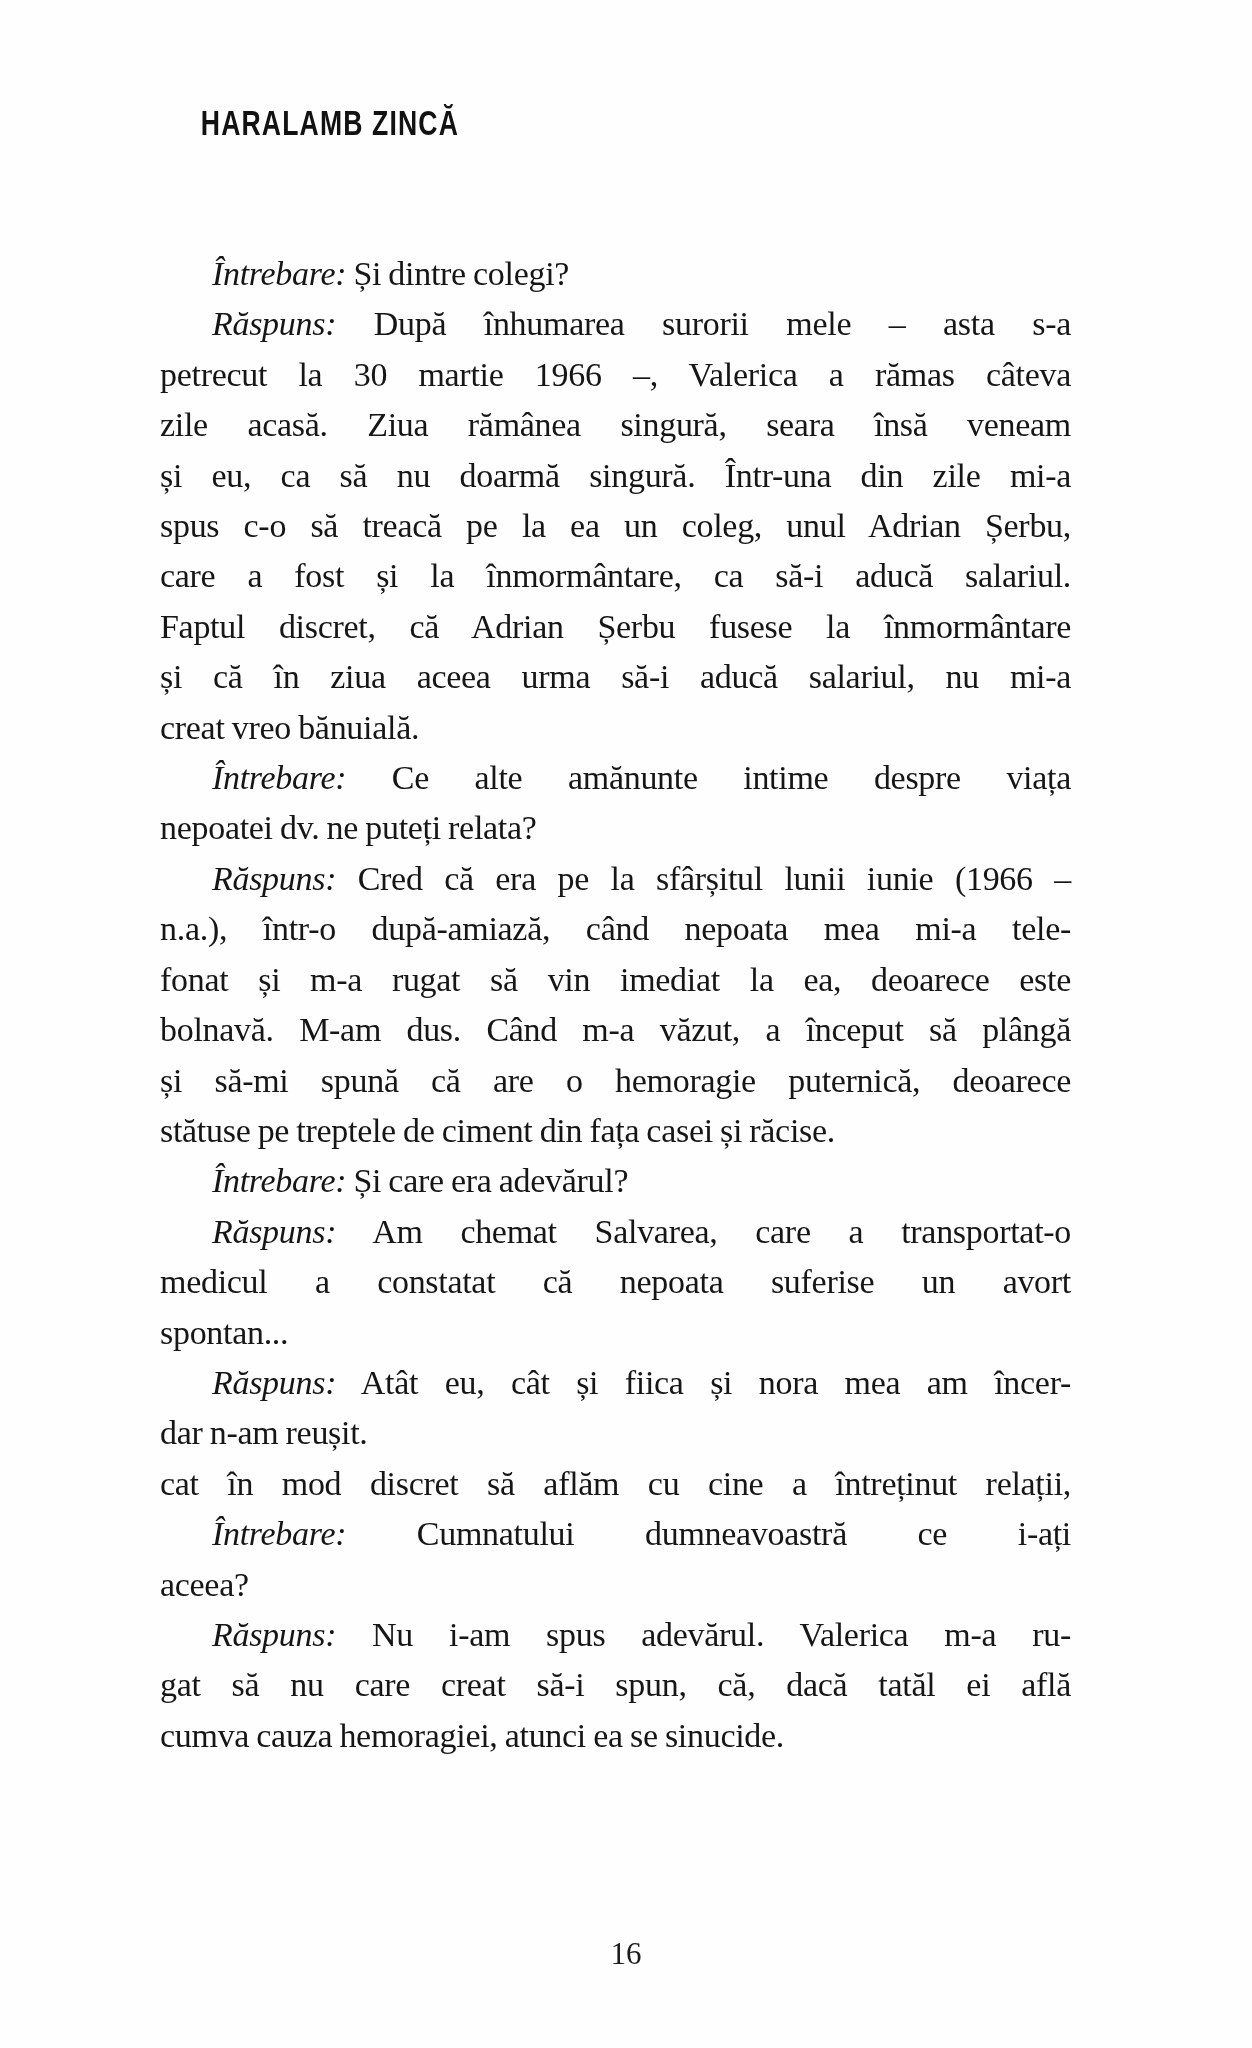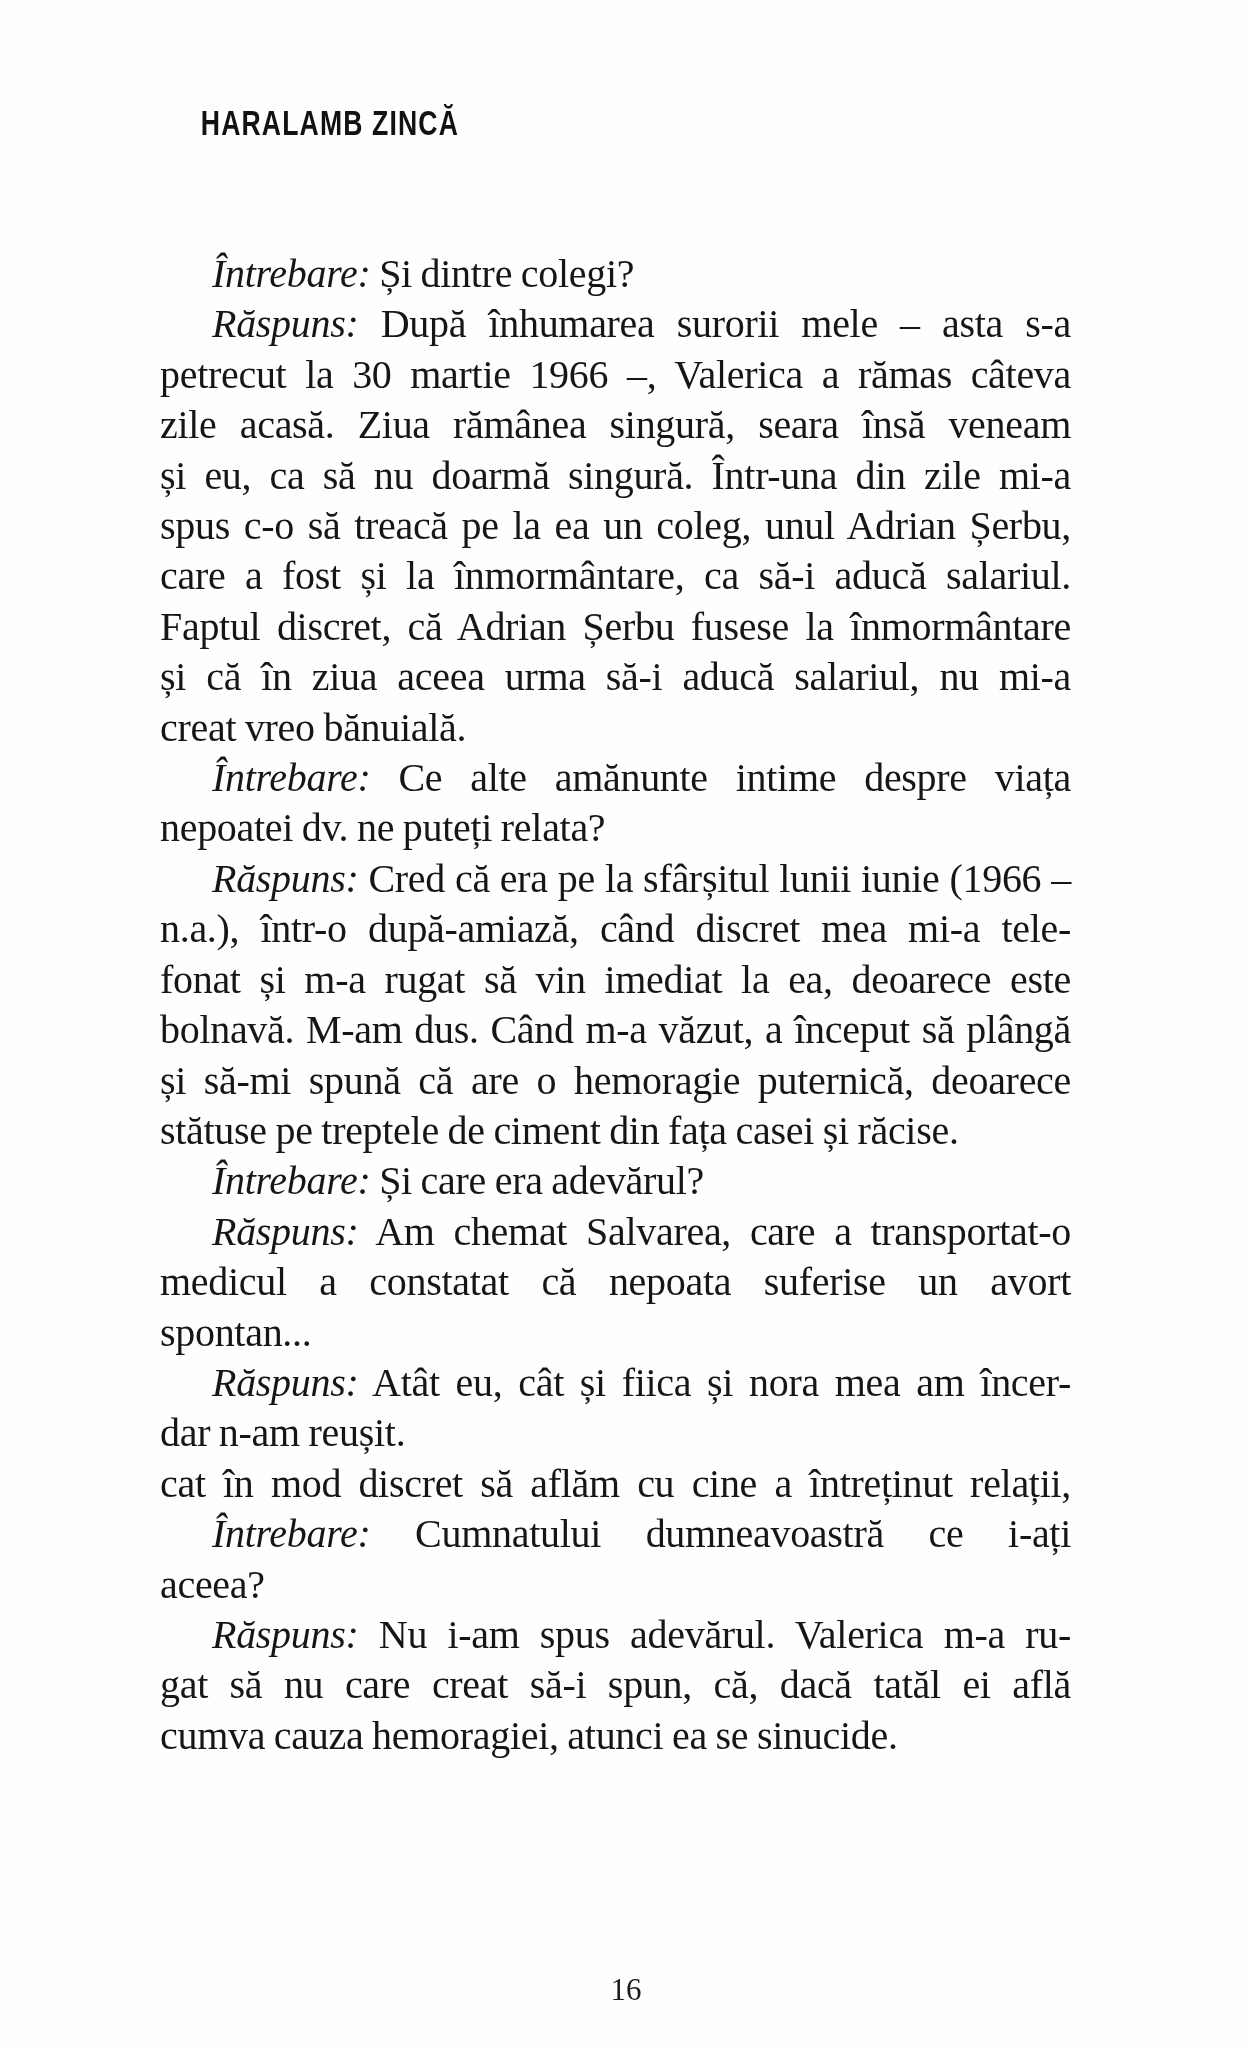--- a/index.html
+++ b/index.html
@@ -30,21 +30,21 @@
     transform: scaleX(0.76);
     transform-origin: center;
     white-space: nowrap;
     color: #121212;
   }
   .text-block {
     position: absolute;
     top: 249px;
     left: 160px;
     width: 911px;
-    font-size: 40px;
+    font-size: 34px;
     line-height: 50.4px;
     letter-spacing: -0.3px;
     word-spacing: -1px;
   }
   .line {
     text-align: justify;
     text-align-last: justify;
     min-height: 50.4px;
   }
   .line.last {
@@ -58,21 +58,20 @@
     font-style: italic;
   }
   .page-number {
     position: absolute;
     top: 1936px;
     left: 0;
     width: 1252px;
     text-align: center;
     font-size: 31px;
     color: #1b1b1b;
-    margin-top: 36px;
   }
 </style>
 </head>
 <body>
 
 <div class="running-header">
   <span>HARALAMB ZINCĂ</span>
 </div>
 
 <div class="text-block">
@@ -82,21 +81,21 @@
     <div class="line">zile acasă. Ziua rămânea singură, seara însă veneam</div>
     <div class="line">și eu, ca să nu doarmă singură. Într-una din zile mi-a</div>
     <div class="line">spus c-o să treacă pe la ea un coleg, unul Adrian Șerbu,</div>
     <div class="line">care a fost și la înmormântare, ca să-i aducă salariul.</div>
     <div class="line">Faptul discret, că Adrian Șerbu fusese la înmormântare</div>
     <div class="line">și că în ziua aceea urma să-i aducă salariul, nu mi-a</div>
     <div class="line last">creat vreo bănuială.</div>
     <div class="line"><span class="indent"></span><span class="lead">Întrebare:</span> Ce alte amănunte intime despre viața</div>
     <div class="line last">nepoatei dv. ne puteți relata?</div>
     <div class="line"><span class="indent"></span><span class="lead">Răspuns:</span> Cred că era pe la sfârșitul lunii iunie (1966 –</div>
-    <div class="line">n.a.), într-o după-amiază, când discret mea mi-a tele-</div>
+    <div class="line">n.a.), într-o după-amiază, când nepoata mea mi-a tele-</div>
     <div class="line">fonat și m-a rugat să vin imediat la ea, deoarece este</div>
     <div class="line">bolnavă. M-am dus. Când m-a văzut, a început să plângă</div>
     <div class="line">și să-mi spună că are o hemoragie puternică, deoarece</div>
     <div class="line last">stătuse pe treptele de ciment din fața casei și răcise.</div>
     <div class="line last"><span class="indent"></span><span class="lead">Întrebare:</span> Și care era adevărul?</div>
     <div class="line"><span class="indent"></span><span class="lead">Răspuns:</span> Am chemat Salvarea, care a transportat-o</div>
     <div class="line">medicul a constatat că nepoata suferise un avort</div>
     <div class="line last">spontan...</div>
     <div class="line"><span class="indent"></span><span class="lead">Răspuns:</span> Atât eu, cât și fiica și nora mea am încer-</div>
     <div class="line last">dar n-am reușit.</div>

